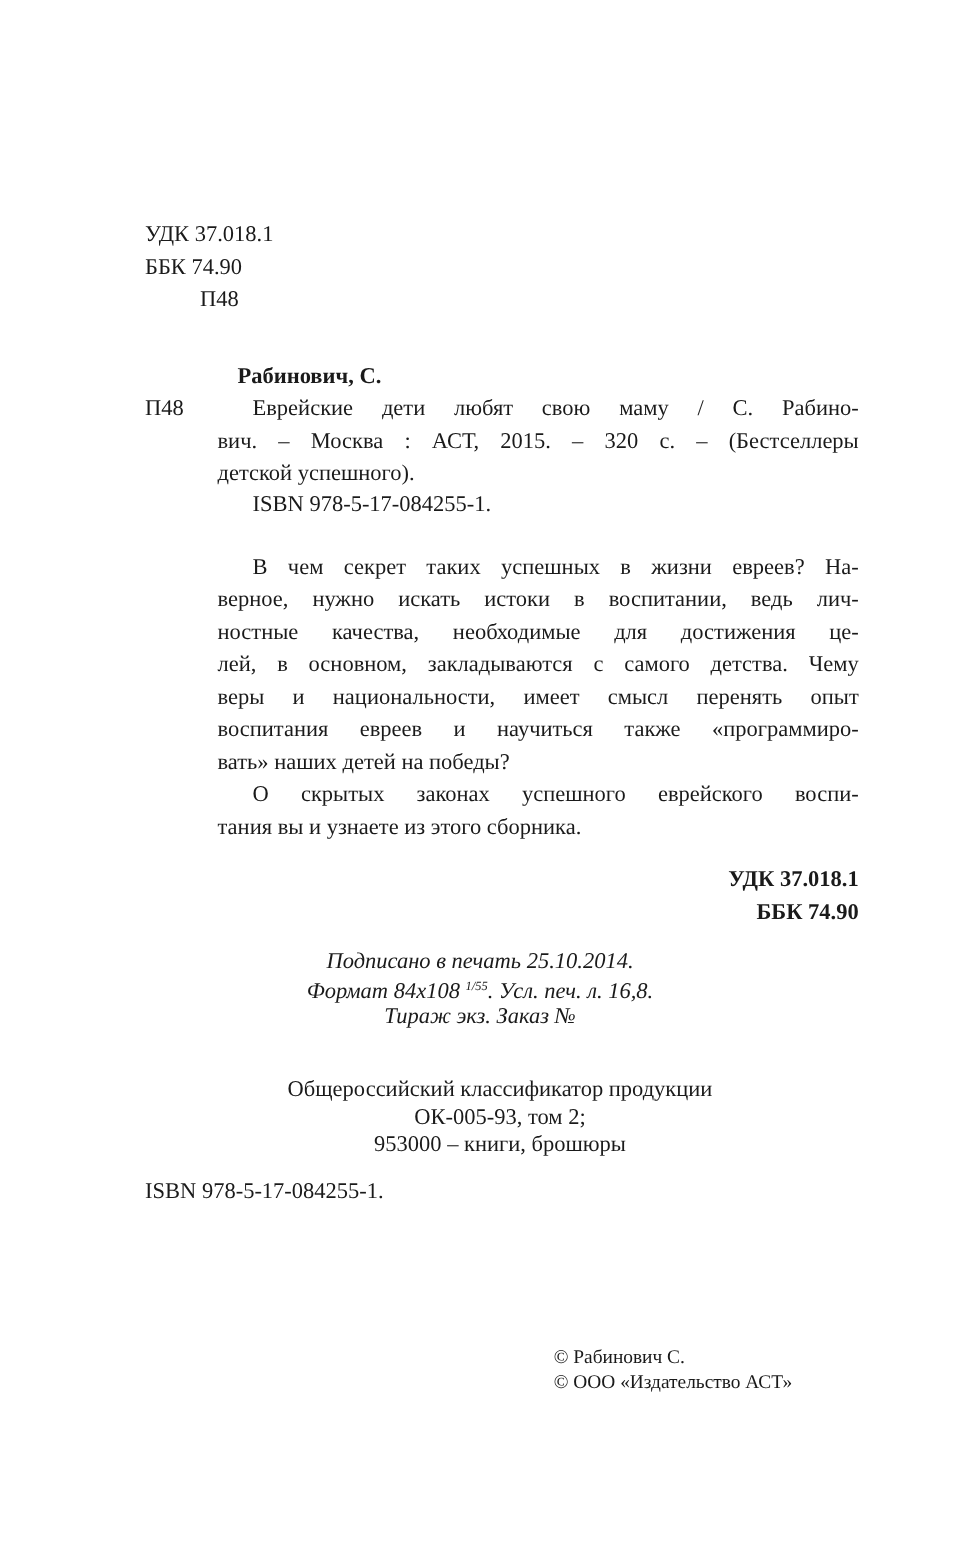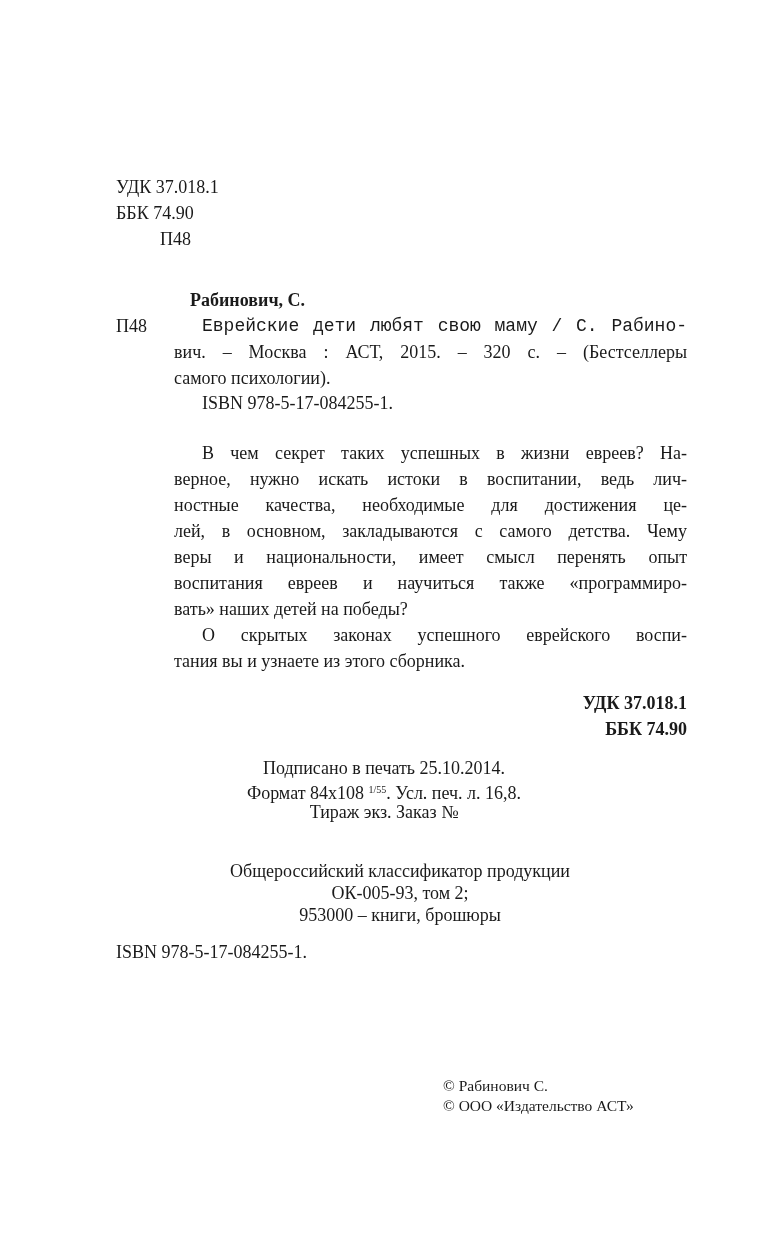--- a/index.html
+++ b/index.html
@@ -9,28 +9,28 @@
   .t { font-size: 18px; line-height: 26px; }
   .bold { font-weight: bold; }
   .udk-top { left: 116px; top: 174px; }
   .udk-top div { height: 26px; }
   .udk-top .indent { padding-left: 44px; }
   .author { left: 190px; top: 287px; }
   .code-left { left: 116px; top: 313px; }
   .bib { left: 174px; top: 313px; width: 513px; }
   .bib div { text-align: justify; text-align-last: justify; height: 26px; }
   .bib div.last { text-align-last: left; }
-  .bib div.first { text-indent: 28px; font-family: Liberation Mono, monospace; }
+  .bib div.first { text-indent: 28px; }
   .isbn1 { left: 202px; top: 390px; }
   .annot { left: 174px; top: 440px; width: 513px; }
   .annot div { text-align: justify; text-align-last: justify; height: 26px; }
   .annot div.ind { text-indent: 28px; }
   .annot div.last { text-align-last: left; }
   .udk-right { right: 81px; top: 690px; text-align: right; }
-  .imprint { left: 0; width: 768px; top: 757px; text-align: center; font-size: 18px; line-height: 22px; }
+  .imprint { left: 0; width: 768px; top: 757px; text-align: center; font-size: 18px; line-height: 22px; font-style: italic; }
   .imprint div { height: 22px; }
   .imprint sup { font-size: 10px; vertical-align: 6px; }
   .okp { left: 0; width: 800px; top: 860px; text-align: center; font-size: 18px; line-height: 22px; }
   .isbn2 { left: 116px; top: 942px; font-size: 18px; }
   .copy { left: 443px; top: 1076px; font-size: 15.5px; line-height: 20px; }
 </style>
 </head>
 <body>
 
 <div class="abs t udk-top">
@@ -38,21 +38,21 @@
   <div>ББК 74.90</div>
   <div class="indent">П48</div>
 </div>
 
 <div class="abs t bold author">Рабинович, С.</div>
 <div class="abs t code-left">П48</div>
 
 <div class="abs t bib">
   <div class="first">Еврейские дети любят свою маму / С. Рабино-</div>
   <div>вич. – Москва : АСТ, 2015. – 320 с. – (Бестселлеры</div>
-  <div class="last">самого психологии).</div>
+  <div class="last">детской успешного).</div>
 </div>
 
 <div class="abs t isbn1">ISBN 978-5-17-084255-1.</div>
 
 <div class="abs t annot">
   <div class="ind">В чем секрет таких успешных в жизни евреев? На-</div>
   <div>верное, нужно искать истоки в воспитании, ведь лич-</div>
   <div>ностные качества, необходимые для достижения це-</div>
   <div>лей, в основном, закладываются с самого детства. Чему</div>
   <div>веры и национальности, имеет смысл перенять опыт</div>

